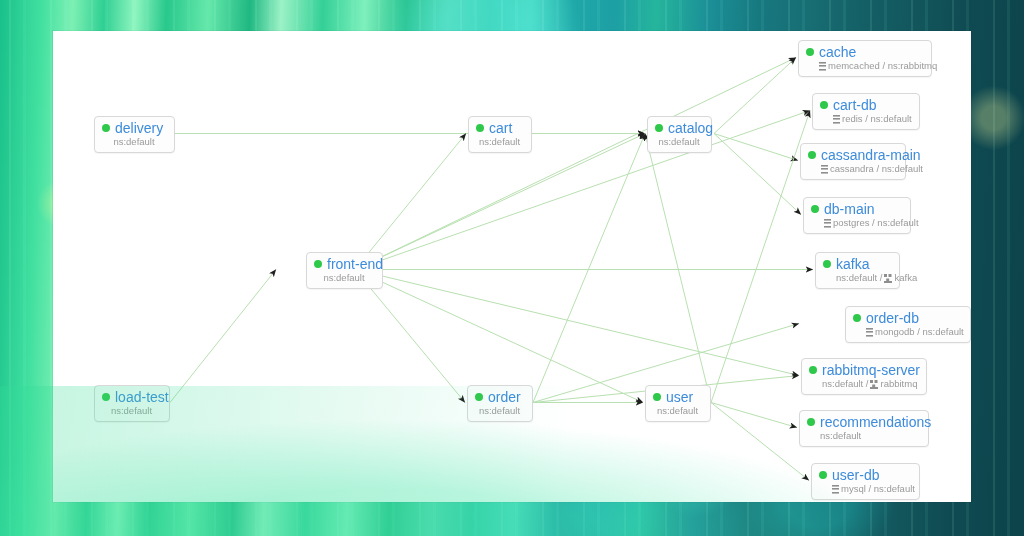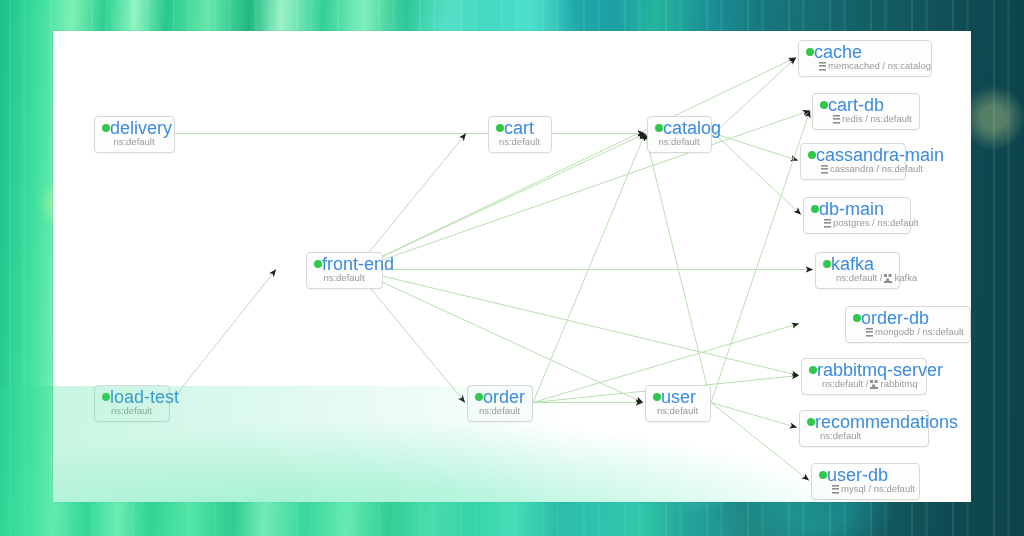--- a/index.html
+++ b/index.html
@@ -68,22 +68,22 @@
   .node {
     position: absolute;
     background: #fdfdfd;
     border: 1px solid #d8d8d8;
     border-radius: 4px;
     padding: 4px 8px 4px 7px;
     white-space: nowrap;
     box-shadow: 0 1px 1px rgba(0,0,0,0.04);
   }
   .node-title {
-    display: flex; align-items: center; 
-    font-size: 18px;
+    display: flex; align-items: center; gap: 5px;
+    font-size: 14px;
     color: #3d8bdb;
     line-height: 14px;
   }
   .status-dot {
     width: 8px; height: 8px; border-radius: 50%;
     background: #2ec84a;
     flex: 0 0 auto;
   }
   .node-sub {
     display: flex; align-items: center; gap: 2px;
@@ -154,21 +154,21 @@
     <div id="node-layer">
         <div class="node" style="left: 41px; top: 85px; width: 81px;">
           <div class="node-title">
             <span class="status-dot" style="background: rgb(46, 200, 74);"></span>
             <span>delivery</span>
           </div>
           <div class="node-sub centered">
             <span>ns:default</span>
           </div>
         </div>
-        <div class="node" style="left: 415px; top: 85px; width: 64px; margin-left: 20px;">
+        <div class="node" style="left: 415px; top: 85px; width: 64px;">
           <div class="node-title">
             <span class="status-dot" style="background: rgb(46, 200, 74);"></span>
             <span>cart</span>
           </div>
           <div class="node-sub centered">
             <span>ns:default</span>
           </div>
         </div>
         <div class="node" style="left: 594px; top: 85px; width: 65px;">
           <div class="node-title">
@@ -179,21 +179,21 @@
             <span>ns:default</span>
           </div>
         </div>
         <div class="node" style="left: 745px; top: 9px; width: 134px;">
           <div class="node-title">
             <span class="status-dot" style="background: rgb(46, 200, 74);"></span>
             <span>cache</span>
           </div>
           <div class="node-sub">
             <span class="db-icon"></span>
-            <span>memcached / ns:catalog</span>
+            <span>memcached / ns:rabbitmq</span>
           </div>
         </div>
         <div class="node" style="left: 759px; top: 62px; width: 108px;">
           <div class="node-title">
             <span class="status-dot" style="background: rgb(46, 200, 74);"></span>
             <span>cart-db</span>
           </div>
           <div class="node-sub">
             <span class="db-icon"></span>
             <span>redis / ns:default</span>

